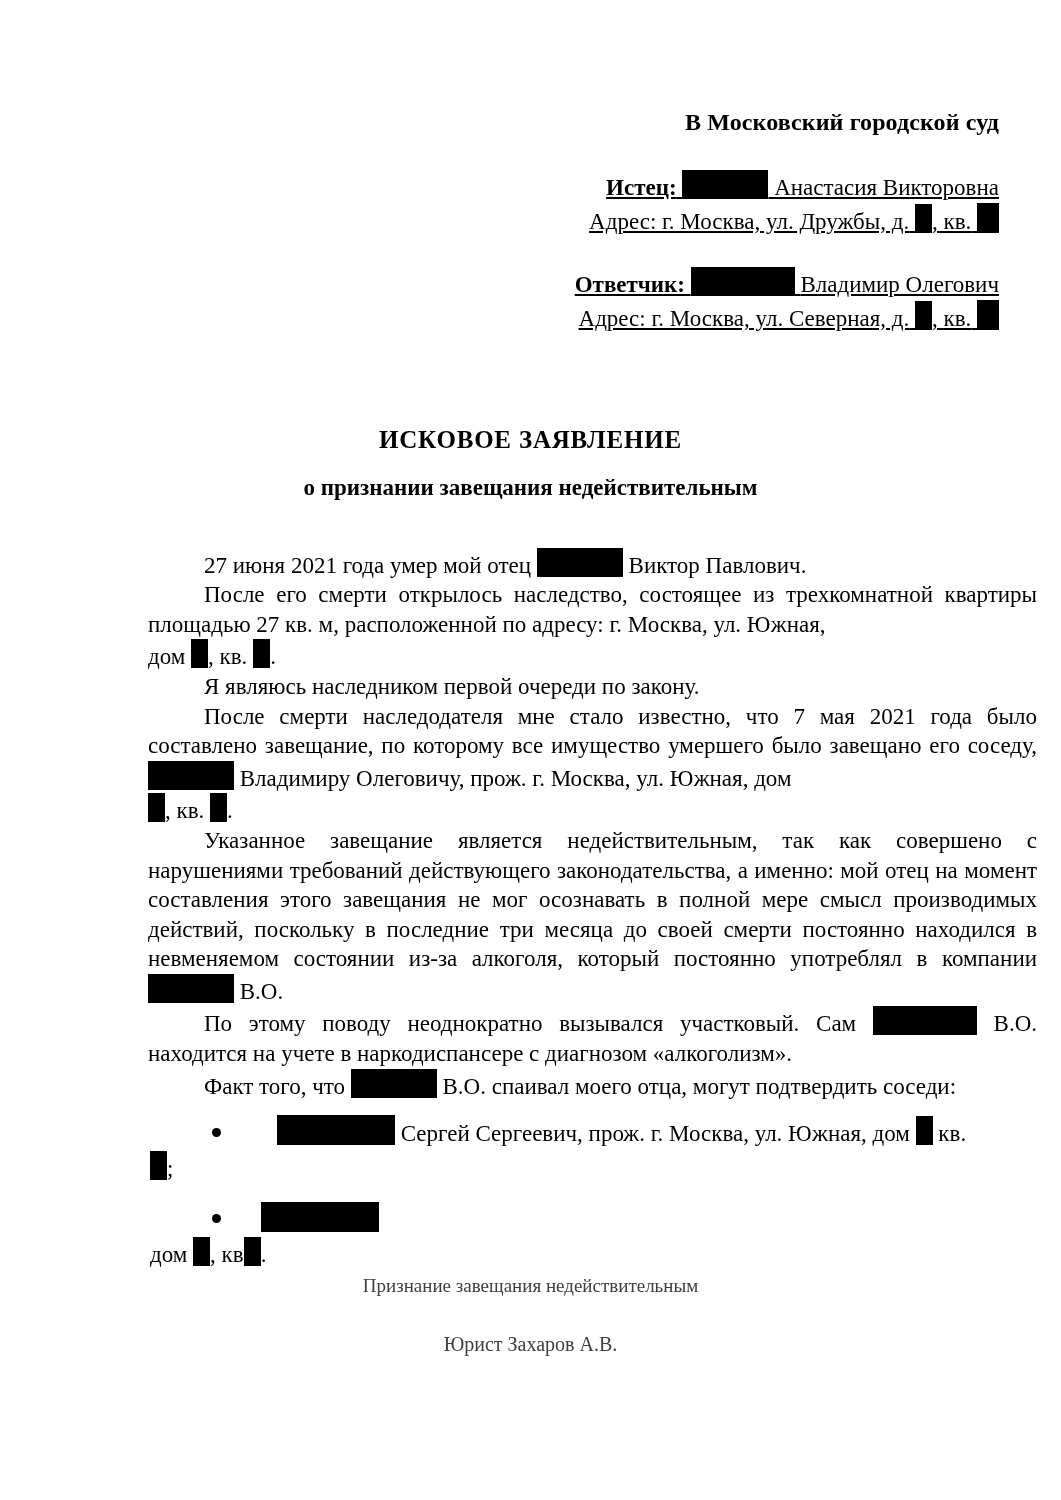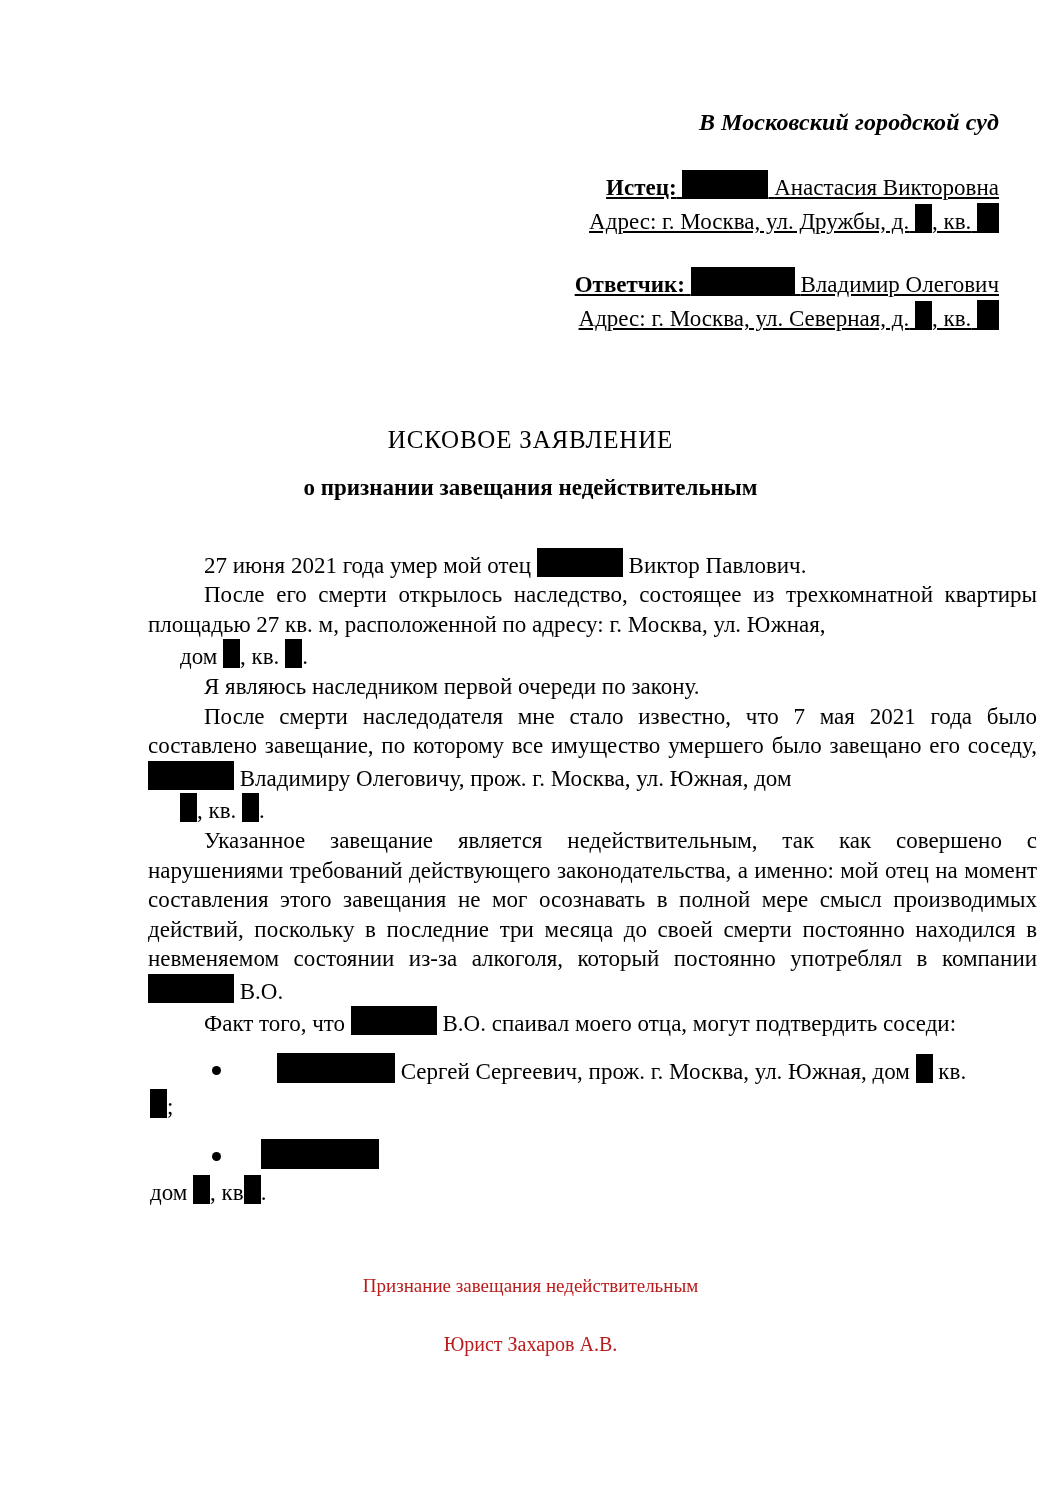--- a/index.html
+++ b/index.html
@@ -41,21 +41,20 @@
 
   
   .court-line {
     text-align: right;
     font-weight: bold;
     font-size: 24px;
     line-height: 1.2;
     margin: 0;
     padding: 108px 62px 0 0;
     letter-spacing: 0.1px;
-    font-style: italic;
   }
 
   .party-block {
     text-align: right;
     padding-right: 62px;
     font-size: 23px;
     line-height: 1.30;
     text-decoration: underline;
   }
   .party-block .pl {
@@ -64,21 +63,21 @@
   }
   .party-label {
     font-weight: bold;
   }
   .gap-lg { height: 33px; }
   .gap-md { height: 30px; }
 
   
   .doc-title {
     text-align: center;
-    font-weight: normal;
+    font-weight: bold;
     font-size: 25px;
     letter-spacing: 0.8px;
     margin: 0;
   }
   .doc-subtitle {
     text-align: center;
     font-weight: bold;
     font-size: 23px;
     margin: 15px;
     padding-top: 6px;
@@ -89,21 +88,21 @@
     padding: 0 24px 0 148px;
     font-size: 23px;
     line-height: 1.285;
   }
   .body-wrap p {
     margin: 0;
     text-align: justify;
     text-indent: 56px;
     text-justify: inter-word;
   }
-  .body-wrap p.noindent { text-indent: 0; margin-left: 32px; }
+  .body-wrap p.noindent { text-indent: 0; }
 
   
   .witness-list {
     list-style: none;
     margin: 0;
     padding: 0;
   }
   .witness-list li {
     position: relative;
     text-align: justify;
@@ -124,21 +123,21 @@
   .mid-pad  { display: inline-block; width: 56px; }
   .mid-pad-sm { display: inline-block; width: 40px; }
 
   
   .footer {
     position: absolute;
     left: 0;
     right: 0;
     top: 1276px;
     text-align: center;
-    color: #b91c1c;
+    color: #404040;
     font-size: 19px;
     line-height: 1.1;
   }
   .footer .fl2 {
     padding-top: 36px;
     font-size: 20px;
   }
 </style>
 </head>
 <body>
@@ -215,20 +214,25 @@
       <span class="redact r-num"></span><span>, кв.</span>
       <span class="redact r-num"></span><span>.</span>
     </p>
 
     <p>
       <span>Указанное завещание является недействительным, так как совершено с нарушениями требований действующего законодательства, а именно: мой отец на момент составления этого завещания не мог осознавать в полной мере смысл производимых действий, поскольку в последние три месяца до своей смерти постоянно находился в невменяемом состоянии из-за алкоголя, который постоянно употреблял в компании</span>
       <span class="redact r-name"></span>
       <span>В.О.</span>
     </p>
 
+    <p>
+      <span>По этому поводу неоднократно вызывался участковый. Сам</span>
+      <span class="redact r-name-wide"></span>
+      <span>В.О. находится на учете в наркодиспансере с диагнозом «алкоголизм».</span>
+    </p>
 
     <p>
       <span>Факт того, что</span>
       <span class="redact r-name"></span>
       <span>В.О. спаивал моего отца, могут подтвердить соседи:</span>
     </p>
 
     <div style="height:12px"></div>
 
     <ul class="witness-list">

